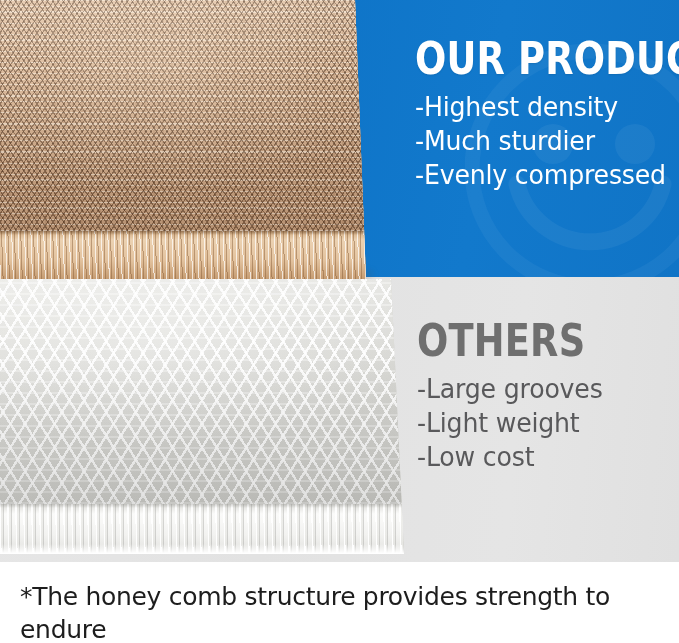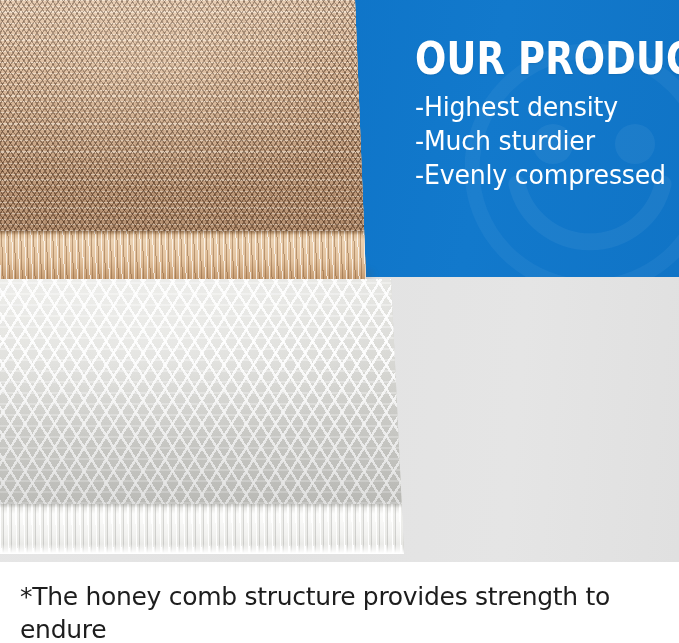--- a/index.html
+++ b/index.html
@@ -173,19 +173,25 @@
     <div class="gray-edge"></div>
   </div>
 
   <div class="txt-block blue-txt">
     <h2 class="head head-blue">OUR PRODUCT</h2>
     <div class="bullet bullet-blue">-Highest density</div>
     <div class="bullet bullet-blue">-Much sturdier</div>
     <div class="bullet bullet-blue">-Evenly compressed</div>
   </div>
 
+  <div class="txt-block gray-txt">
+    <h2 class="head head-gray">OTHERS</h2>
+    <div class="bullet bullet-gray">-Large grooves</div>
+    <div class="bullet bullet-gray">-Light weight</div>
+    <div class="bullet bullet-gray">-Low cost</div>
+  </div>
 
   <div class="footer-txt">
     <span>*The honey comb structure provides strength to endure</span>
 
   </div>
 
 </div>
 
 </body></html>

